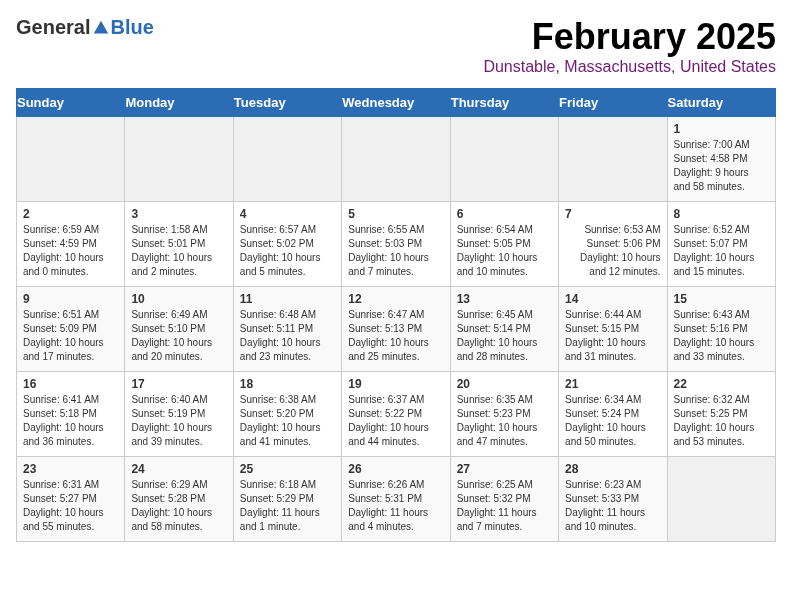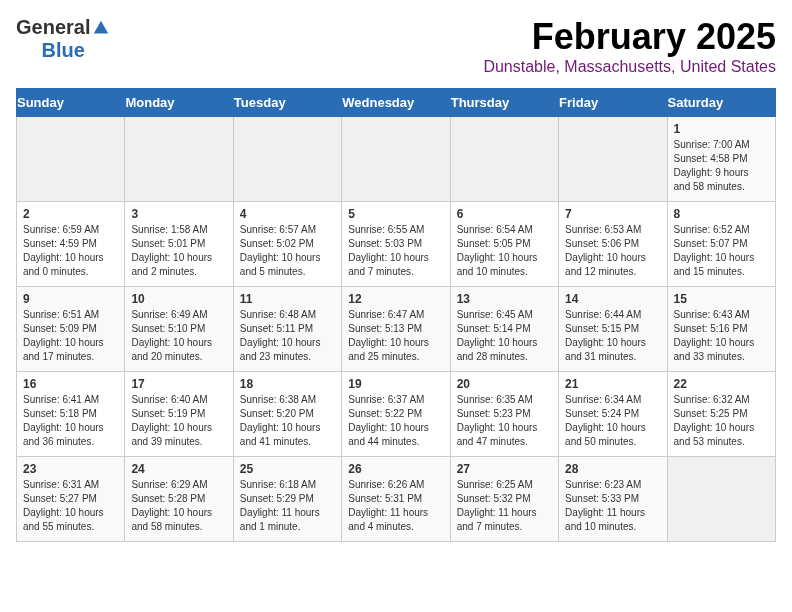--- a/index.html
+++ b/index.html
@@ -11,21 +11,21 @@
       padding: 16px;
     }
     .header {
       display: flex;
       align-items: flex-start;
       justify-content: space-between;
       margin-bottom: 12px;
     }
     .logo {
       display: flex;
-      flex-direction: column;
+      flex-direction: row;
       align-items: center;
     }
     .logo-text {
       display: flex;
       align-items: center;
     }
     .logo-general {
       font-size: 20px;
       font-weight: bold;
       color: #333;
@@ -180,21 +180,21 @@
         </td>
         <td>
           <span class="day-num">6</span>
           <div class="day-info" style="white-space: pre-line;">Sunrise: 6:54 AM
 Sunset: 5:05 PM
 Daylight: 10 hours
 and 10 minutes.</div>
         </td>
         <td>
           <span class="day-num">7</span>
-          <div class="day-info" style="white-space: pre-line;">Sunrise: 6:53 AM
+          <div class="day-info" style="white-space: pre-line; text-align: right;">Sunrise: 6:53 AM
 Sunset: 5:06 PM
 Daylight: 10 hours
 and 12 minutes.</div>
         </td>
         <td>
           <span class="day-num">8</span>
           <div class="day-info" style="white-space: pre-line;">Sunrise: 6:52 AM
 Sunset: 5:07 PM
 Daylight: 10 hours
 and 15 minutes.</div>

